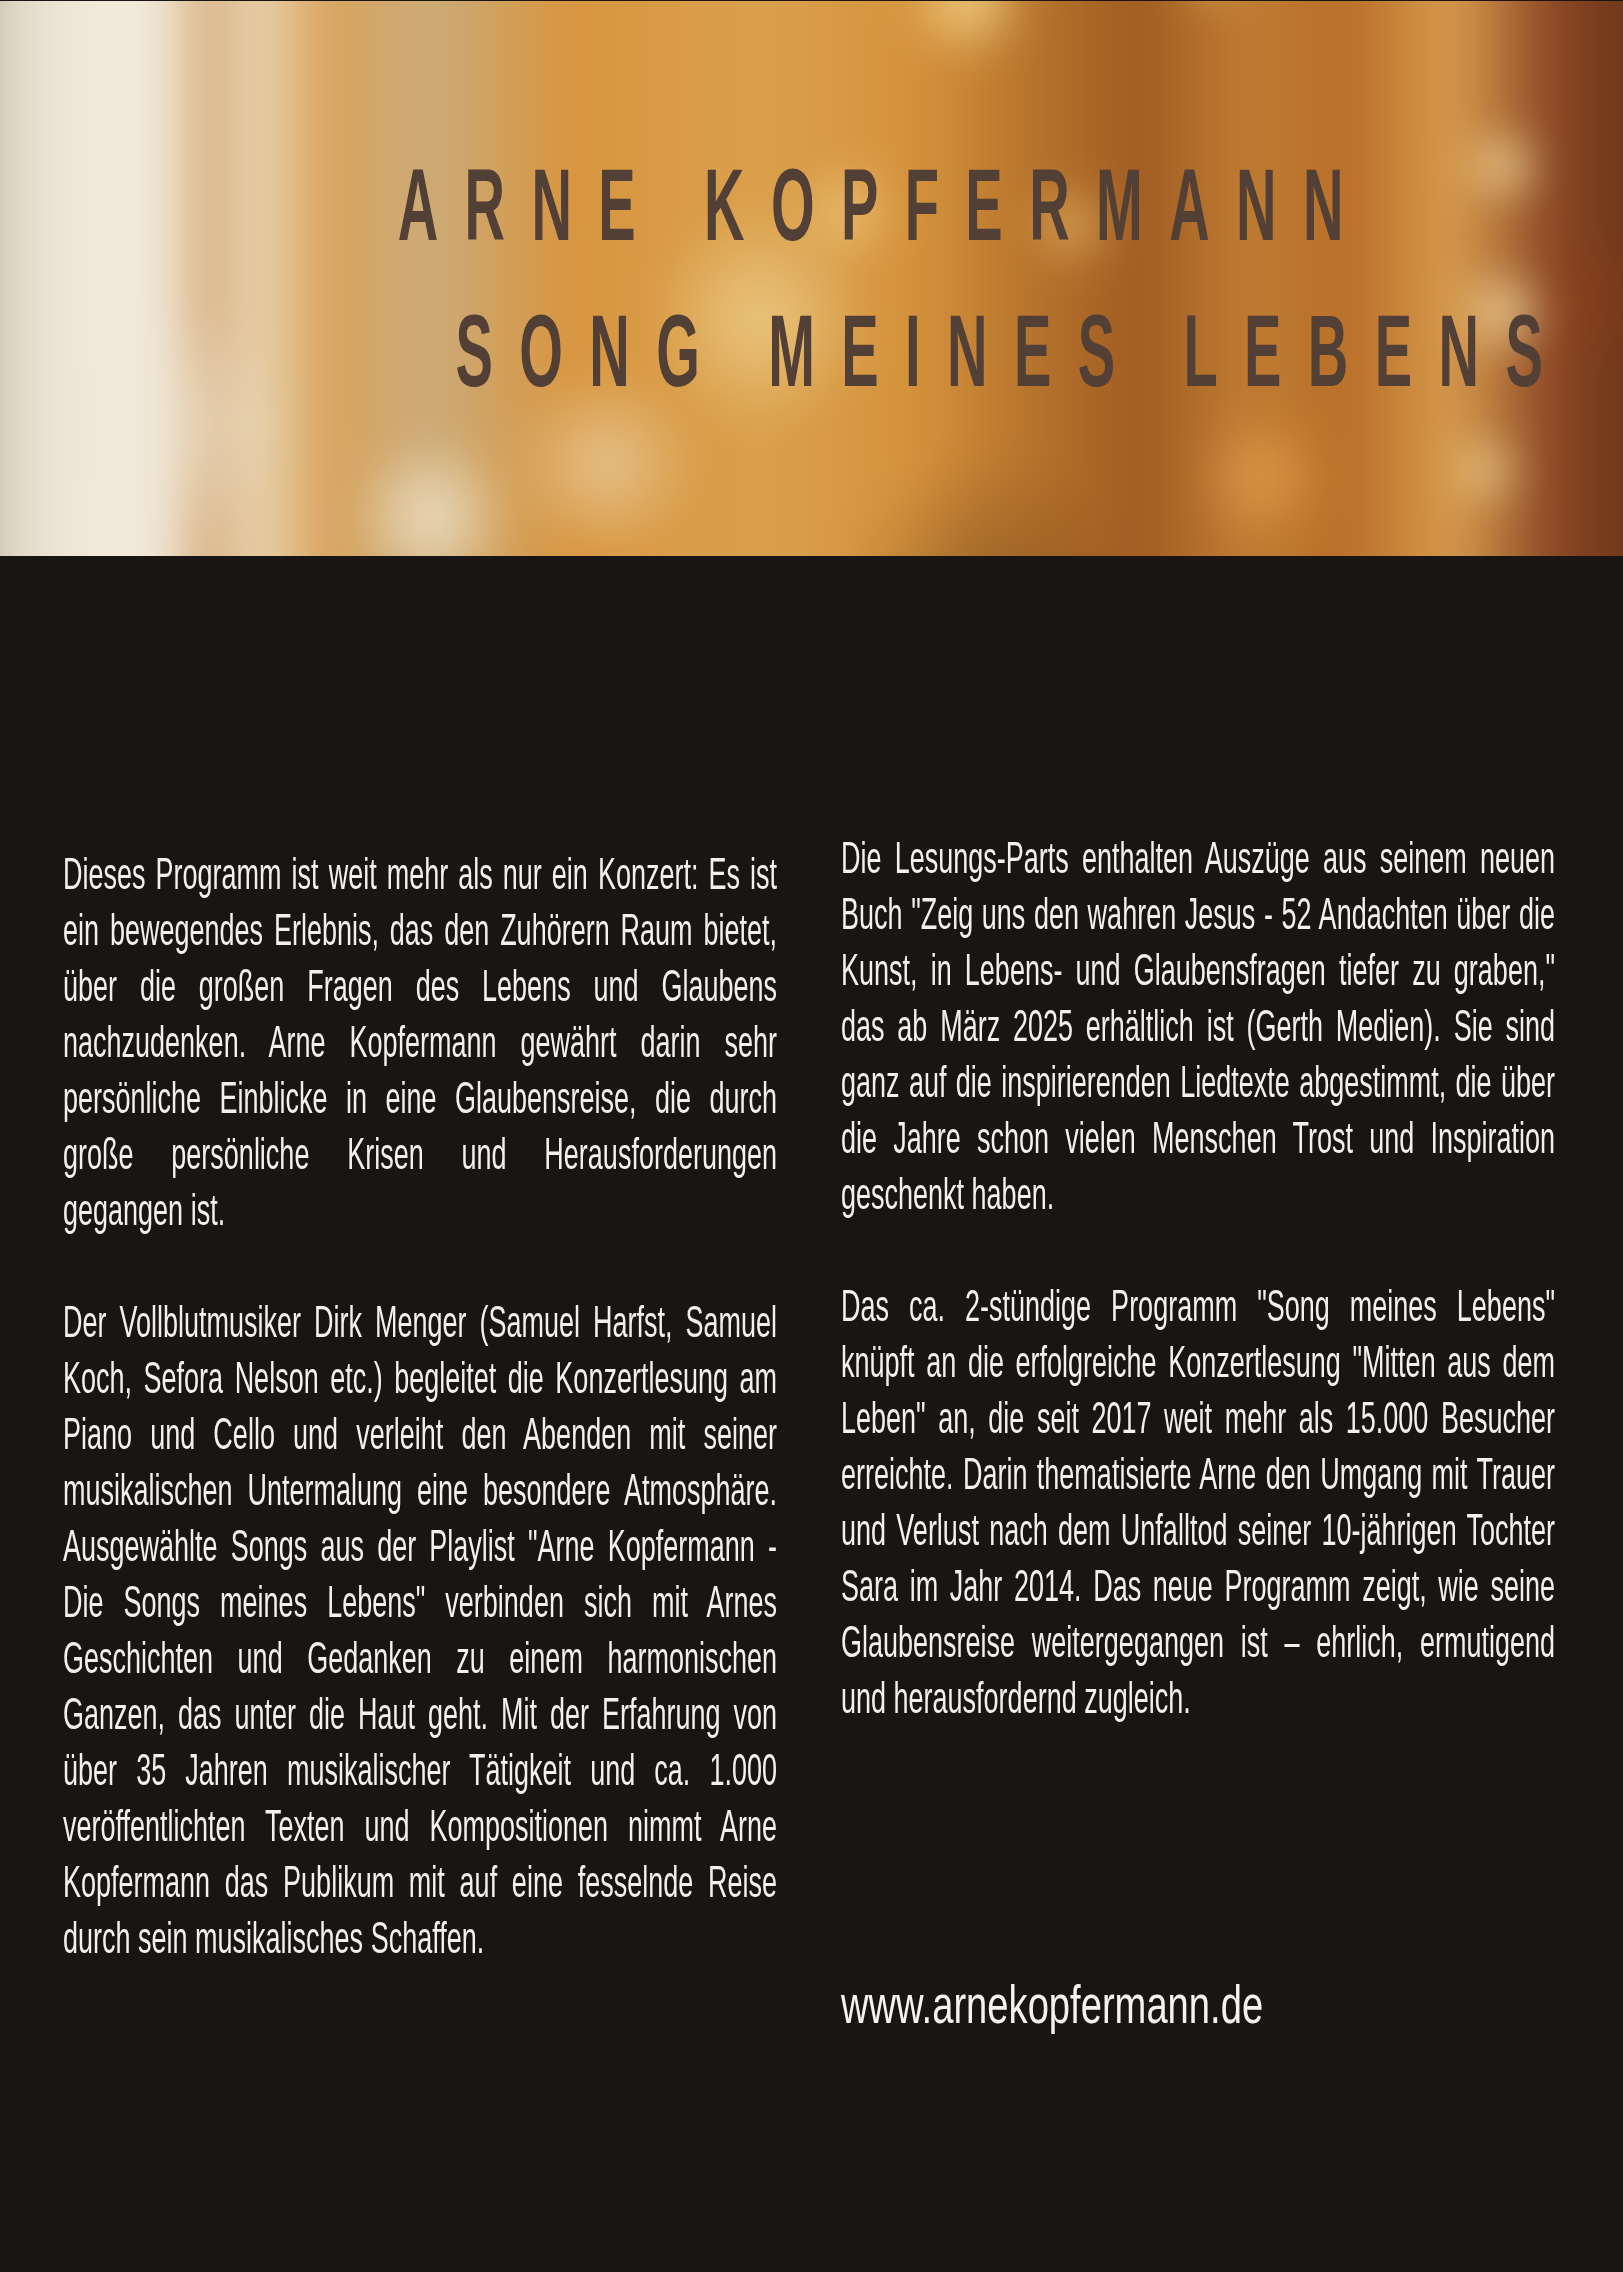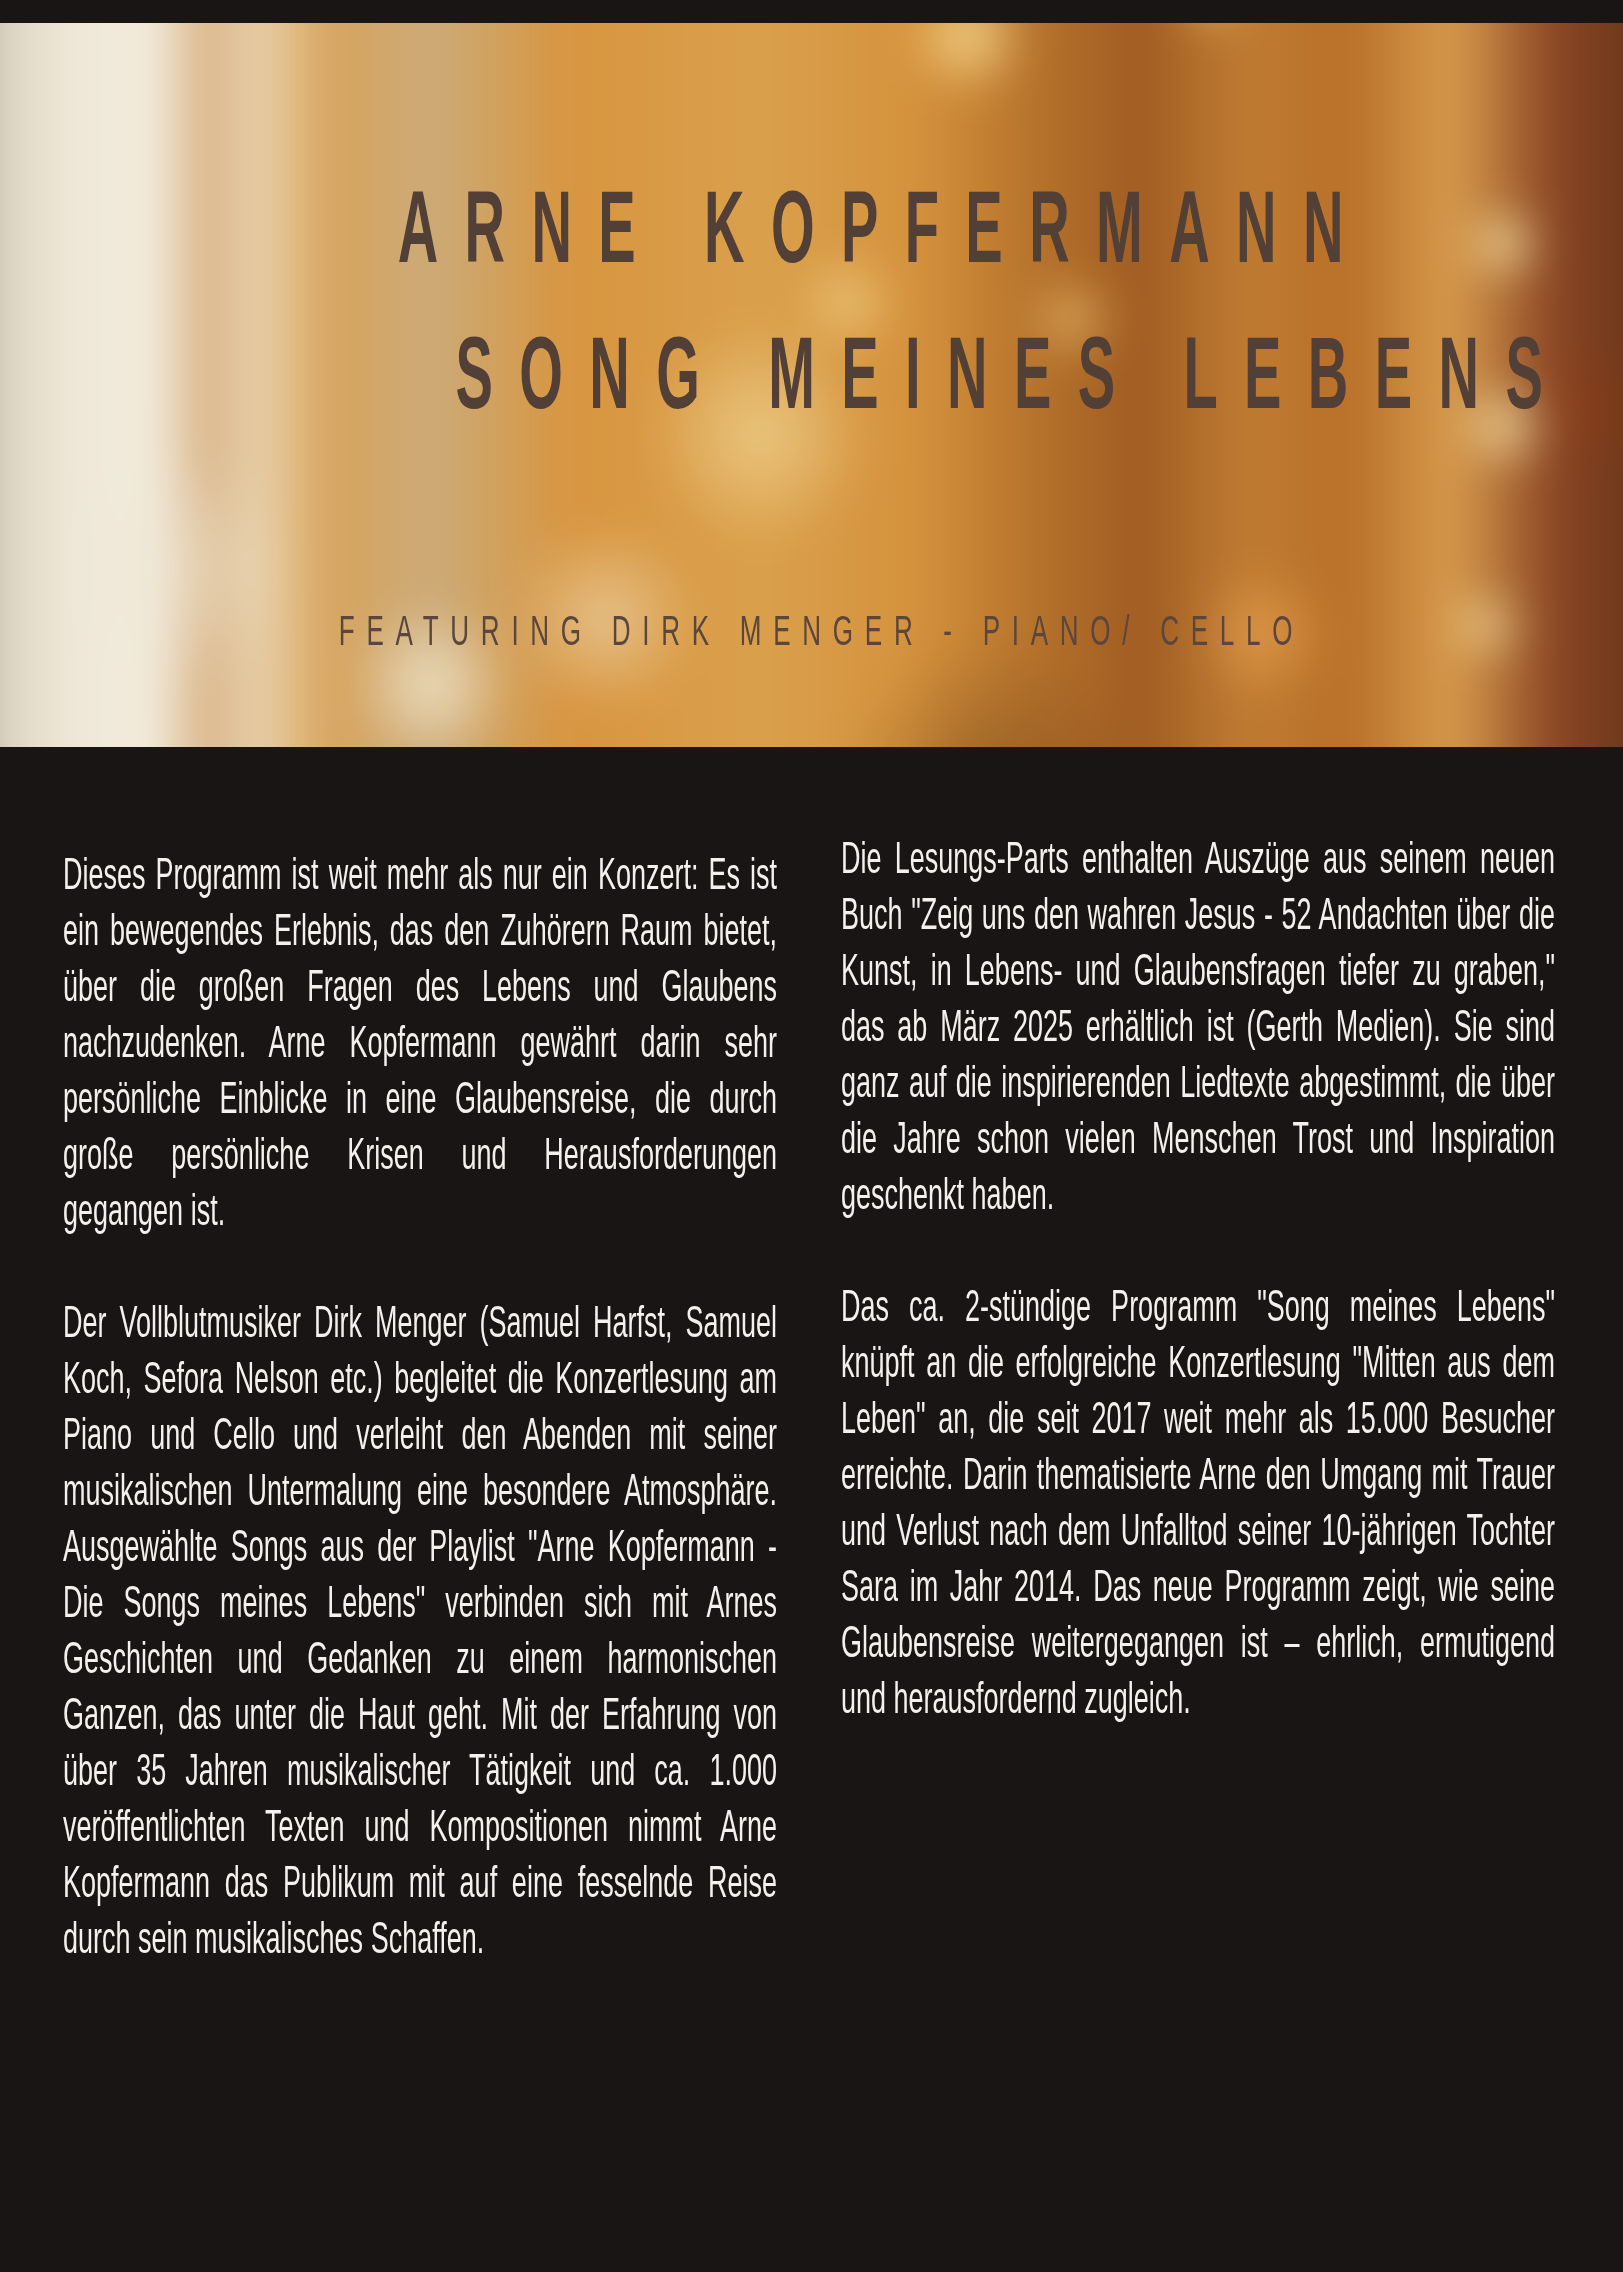--- a/index.html
+++ b/index.html
@@ -14,24 +14,24 @@
   .page {
     position: relative;
     width: 1624px;
     height: 2272px;
     background: #181514;
   }
 
   
   .header {
     position: absolute;
-    top: 23px;
+    top: 1px;
     left: 0;
     width: 1624px;
-    height: 724px;
+    height: 555px;
     overflow: hidden;
   }
   .header-bg {
     position: absolute;
     left: -53px; top: -53px; right: -53px; bottom: -53px;
     filter: blur(19.6px);
     background:
       radial-gradient(circle 89px at 59% 8%,  rgba(247,216,140,.95), rgba(247,216,140,0) 70%),
       radial-gradient(circle 76px  at 52% 40%, rgba(240,205,130,.80), rgba(240,205,130,0) 70%),
       radial-gradient(circle 160px at 47% 56%, rgba(241,215,150,.70), rgba(241,215,150,0) 70%),
@@ -153,15 +153,18 @@
     </div>
   </div>
 
   <div class="column col-right">
     <div class="column-inner">
       <p>Die Lesungs-Parts enthalten Auszüge aus seinem neuen Buch "Zeig uns den wahren Jesus - 52 Andachten über die Kunst, in Lebens- und Glaubensfragen tiefer zu graben," das ab März 2025 erhältlich ist (Gerth Medien). Sie sind ganz auf die inspirierenden Liedtexte abgestimmt, die über die Jahre schon vielen Menschen Trost und Inspiration geschenkt haben.</p>
       <p>Das ca. 2-stündige Programm "Song meines Lebens" knüpft an die erfolgreiche Konzertlesung "Mitten aus dem Leben" an, die seit 2017 weit mehr als 15.000 Besucher erreichte. Darin thematisierte Arne den Umgang mit Trauer und Verlust nach dem Unfalltod seiner 10-jährigen Tochter Sara im Jahr 2014. Das neue Programm zeigt, wie seine Glaubensreise weitergegangen ist – ehrlich, ermutigend und herausfordernd zugleich.</p>
     </div>
   </div>
 
+  <div class="website">
+    <span>www.arnekopfermann.de</span>
+  </div>
 
 </div>
 
 
 </body></html>

